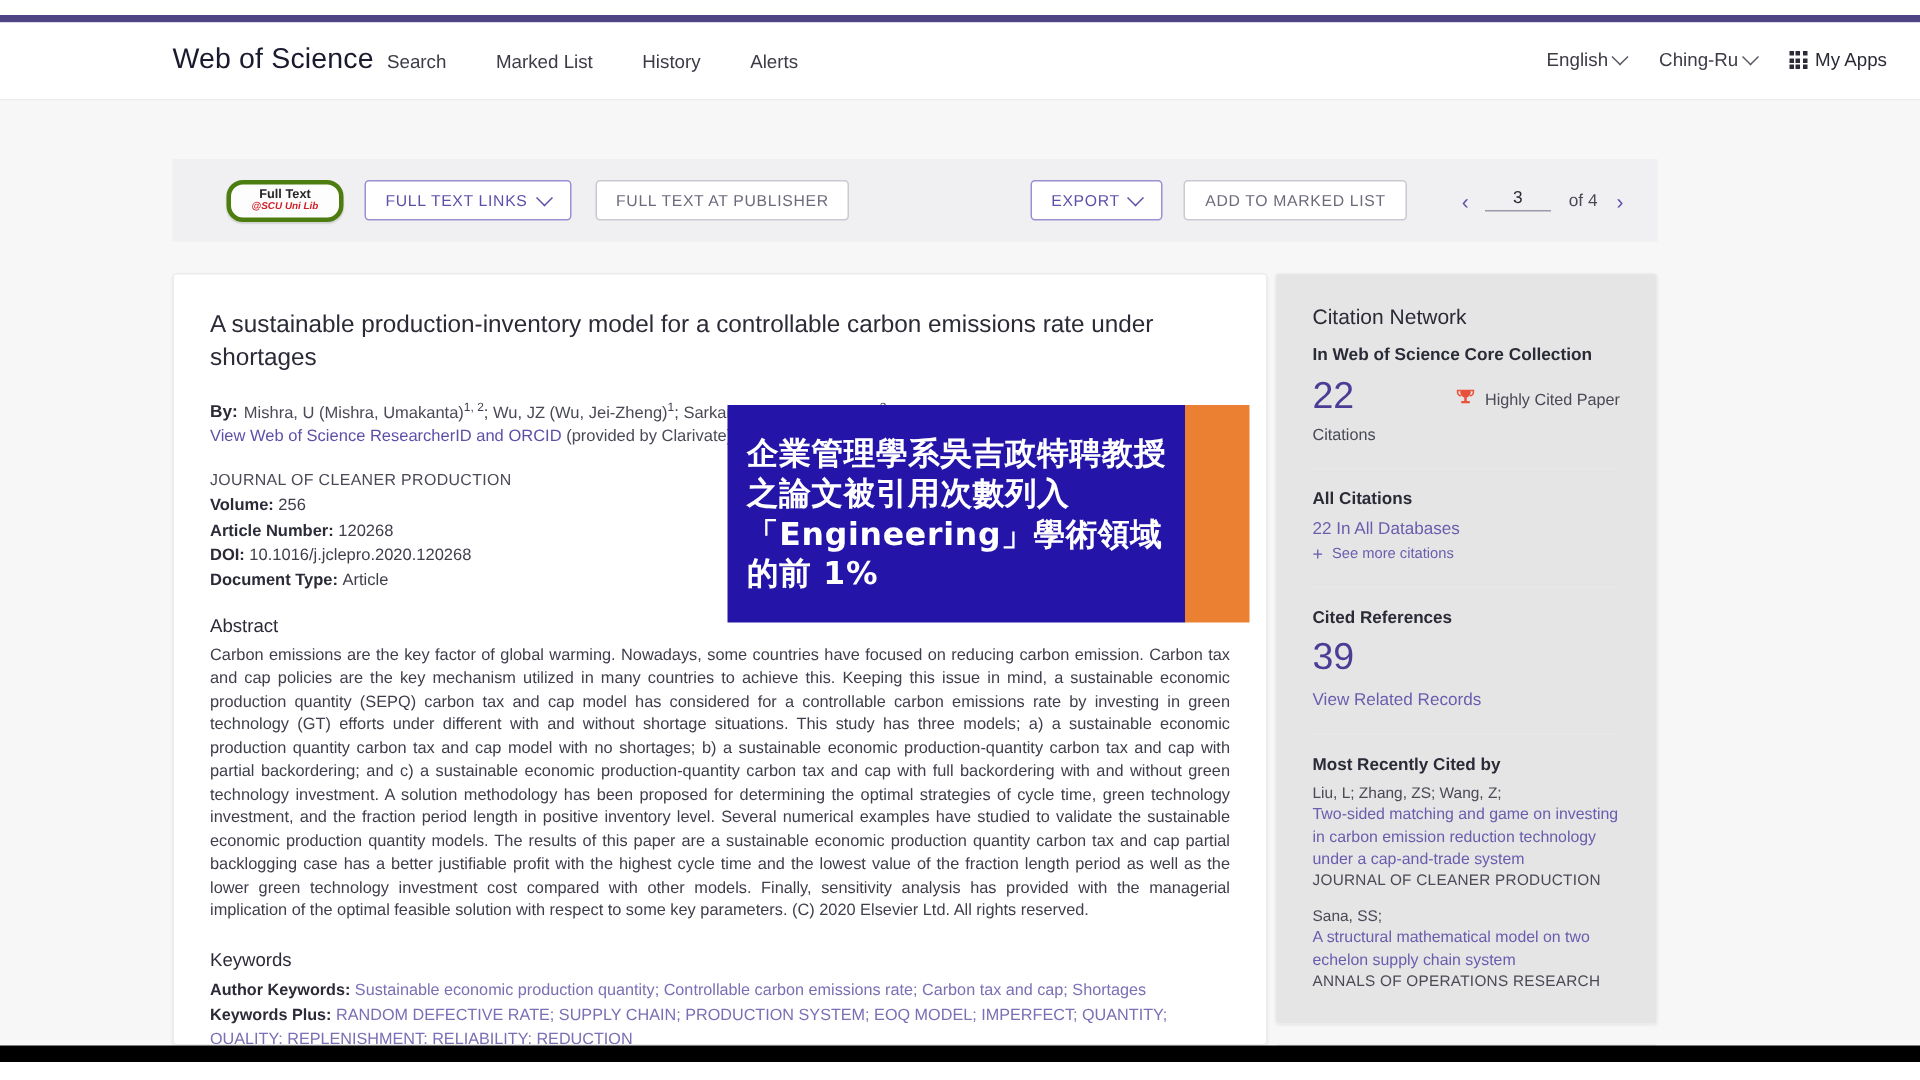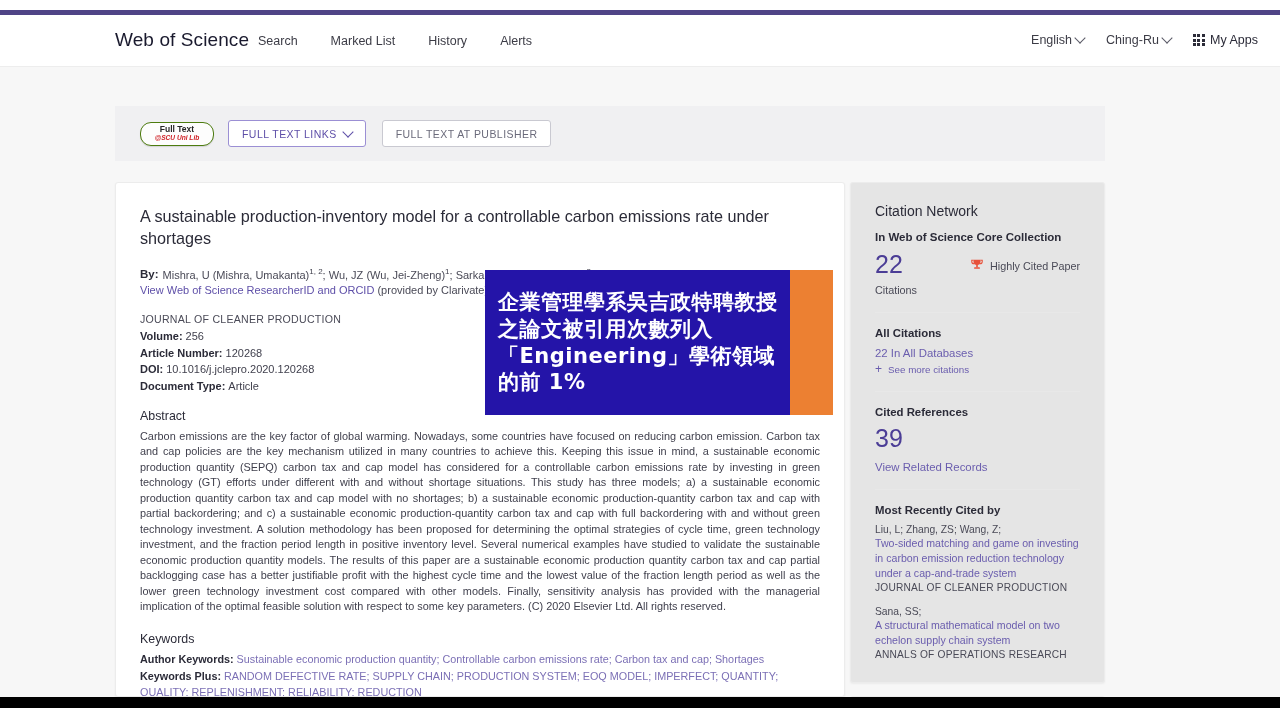--- a/index.html
+++ b/index.html
@@ -21,21 +21,21 @@
   .mainnav a{font-size:12.5px;color:#3c3c46;text-decoration:none;}
   .header-right{position:absolute;right:22px;top:18px;display:flex;align-items:flex-start;gap:22px;}
   .hr-item{font-size:12.5px;color:#3c3c46;display:flex;align-items:center;gap:4px;cursor:pointer;}
   .caret{display:inline-block;width:7px;height:7px;border-right:1.3px solid #5a5a66;border-bottom:1.3px solid #5a5a66;transform:translateY(-2px) rotate(45deg);}
   .apps-grid{display:inline-grid;grid-template-columns:repeat(3,3px);grid-template-rows:repeat(3,3px);gap:1.6px;margin-right:5px;}
   .apps-grid i{background:#2b2b38;display:block;width:3px;height:3px;}
   .myapps{display:flex;align-items:center;font-size:12.5px;color:#2b2b38;cursor:pointer;}
 
   
   .toolbar{position:absolute;left:115px;top:91px;width:990px;height:55px;background:#f0f0f2;display:flex;align-items:center;}
-  .fulltext-badge{margin-left:25px;width:72px;height:22px;border-radius:11px;background:#fdfdfd;border:1px solid #4d7c0f;
+  .fulltext-badge{margin-left:36px;width:72px;height:22px;border-radius:11px;background:#fdfdfd;border:3px solid #4d7c0f;
       box-shadow:0 1px 1px rgba(0,0,0,.12);display:flex;flex-direction:column;align-items:center;justify-content:center;line-height:1;cursor:pointer;}
   .fulltext-badge .l1{font-size:8.5px;font-weight:bold;color:#262626;}
   .fulltext-badge .l2{font-size:6.6px;font-weight:bold;color:#cf2026;font-style:italic;margin-top:1px;}
   .btn{height:25px;border:1px solid #c9c9d1;border-radius:3px;background:#ffffff;color:#6b6b7b;
        font-size:10.5px;letter-spacing:.45px;display:flex;align-items:center;padding:0 13px;cursor:pointer;white-space:nowrap;}
   .btn.accent{border-color:#9b8fd4;color:#5e4fa8;}
   .btn .caret{border-color:#5e4fa8;margin-left:7px;}
   #btn-publisher{margin-left:16px;}
   #btn-links{margin-left:14px;}
   .toolbar-right{margin-left:auto;display:flex;align-items:center;padding-right:16px;}
@@ -147,20 +147,36 @@
 
     <div class="btn accent" id="btn-links">
       <span>FULL TEXT LINKS</span>
       <span class="caret"></span>
     </div>
 
     <div class="btn" id="btn-publisher">
       <span>FULL TEXT AT PUBLISHER</span>
     </div>
 
+    <div class="toolbar-right">
+      <div class="btn accent" id="btn-export">
+        <span>EXPORT</span>
+        <span class="caret"></span>
+      </div>
+      <div class="btn">
+        <span>ADD TO MARKED LIST</span>
+      </div>
+
+      <div class="pager">
+        <div class="arrow">‹</div>
+        <div class="pagenum">3</div>
+        <div class="ofn">of 4</div>
+        <div class="arrow">›</div>
+      </div>
+    </div>
   </div>
 
   <div class="record-card">
     <h1 class="rec-title">A sustainable production-inventory model for a controllable carbon emissions rate under shortages</h1>
 
     <div class="byline">
       <b>By:</b><span class="au">Mishra, U (Mishra, Umakanta)</span><span class="sup">1, 2</span>;
       <span class="au">Wu, JZ (Wu, Jei-Zheng)</span><span class="sup">1</span>;
       <span class="au">Sarkar, B (Sarkar, Biswajit)</span><span class="sup">3</span>
     </div>

